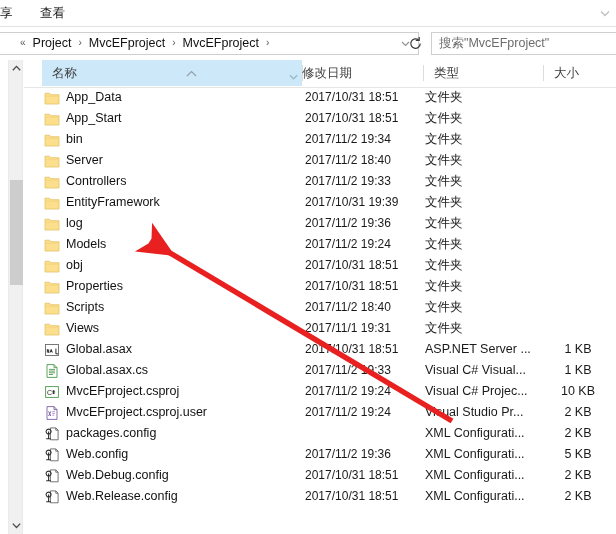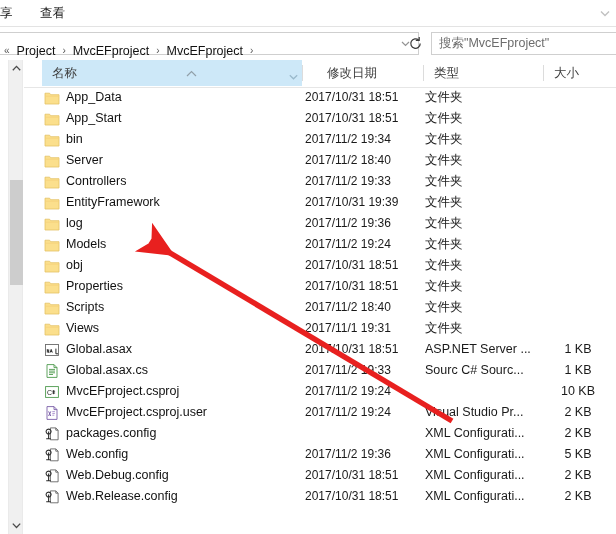--- a/index.html
+++ b/index.html
@@ -37,22 +37,22 @@
   .addr-row{
     position:absolute;left:0;top:28px;width:616px;height:31px;
     background:#ffffff;
   }
   .addr-box{
     position:absolute;left:-8px;top:4px;width:427px;height:23px;
     border:1px solid #cfcfcf;background:#ffffff;
     box-sizing:border-box;
   }
   .crumbs{
-    position:absolute;left:6px;top:8px;height:21px;line-height:21px;
-    white-space:nowrap;font-size:12.5px;color:#111;
+    position:absolute;left:6px;top:0;height:21px;line-height:21px;
+    white-space:nowrap;font-size:12.5px;color:#111;padding-left:16px;
   }
   .crumb{padding:0 2px;cursor:default;}
   .crumb-sep{
     display:inline-block;padding:0 5px;color:#555;font-size:10px;
     transform:translateY(-1px);
   }
   .addr-drop{
     position:absolute;right:6px;top:4px;width:13px;height:13px;opacity:.55;
   }
   .refresh-btn{
@@ -207,21 +207,21 @@
           </svg>
         </span>
       </div>
       <div class="hdr-chev" style="left:265px;">
         <svg width="9" height="6" viewBox="0 0 9 6">
           <path d="M0.8 1.2 L4.5 4.8 L8.2 1.2" fill="none" stroke="#5a7f95" stroke-width="1.2"></path>
         </svg>
       </div>
 
       <div class="hdr-div" style="left:278px;"></div>
-      <div class="hdr-cell" style="left:293px;width:120px;">
+      <div class="hdr-cell" style="left:268px;width:120px;">
         <span>修改日期</span>
       </div>
 
       <div class="hdr-div" style="left:399px;"></div>
       <div class="hdr-cell" style="left:400px;width:120px;">
         <span>类型</span>
       </div>
 
       <div class="hdr-div" style="left:519px;"></div>
       <div class="hdr-cell" style="left:520px;width:72px;">
@@ -391,33 +391,34 @@
         <div class="row">
           <span class="c-icon">
             <svg class="ic" viewBox="0 0 16 16">
               <path d="M3 1.6 h7 l3 3 v9.8 H3 Z" fill="#ffffff" stroke="#4e9a4e" stroke-width="0.9"></path>
               <path d="M10 1.6 v3 h3" fill="none" stroke="#4e9a4e" stroke-width="0.9"></path>
               <path d="M5 6.4 h6 M5 8.1 h6 M5 9.8 h6 M5 11.5 h4" stroke="#4e9a4e" stroke-width="0.9"></path>
             </svg>
           </span>
           <span class="c-name">Global.asax.cs</span>
           <span class="c-date">2017/11/2 19:33</span>
-          <span class="c-type">Sourc C# Sourc...</span>
+          <span class="c-type">Visual C# Visual...</span>
           <span class="c-size">1 KB</span>
         </div>
         <div class="row">
           <span class="c-icon">
             <svg class="ic" viewBox="0 0 16 16">
               <rect x="1.6" y="2.6" width="12.8" height="10.8" fill="#ffffff" stroke="#4e9a4e" stroke-width="0.9"></rect>
               <text x="3" y="11.1" font-family="Liberation Sans, sans-serif" font-size="7" fill="#1d1d1d">C</text>
               <path d="M9.6 6.2 v4 M8.3 7.2 h2.8 M8.3 9 h2.8" stroke="#1d1d1d" stroke-width="0.85"></path>
             </svg>
           </span>
           <span class="c-name">MvcEFproject.csproj</span>
           <span class="c-date">2017/11/2 19:24</span>
+          <span class="c-type">Visual C# Projec...</span>
           <span class="c-size">10 KB</span>
         </div>
         <div class="row">
           <span class="c-icon">
             <svg class="ic" viewBox="0 0 16 16">
               <path d="M3 1.6 h7 l3 3 v9.8 H3 Z" fill="#ffffff" stroke="#7b5ea8" stroke-width="0.9"></path>
               <path d="M10 1.6 v3 h3" fill="none" stroke="#7b5ea8" stroke-width="0.9"></path>
               <path d="M4.6 6.4 l2.2 4.6 M6.8 6.4 l-2.2 4.6" stroke="#7b5ea8" stroke-width="1"></path>
               <path d="M8.3 6.6 h2.6 M8.3 8.4 h2.6 M8.3 10.2 h2" stroke="#9a7ec4" stroke-width="0.8"></path>
             </svg>

